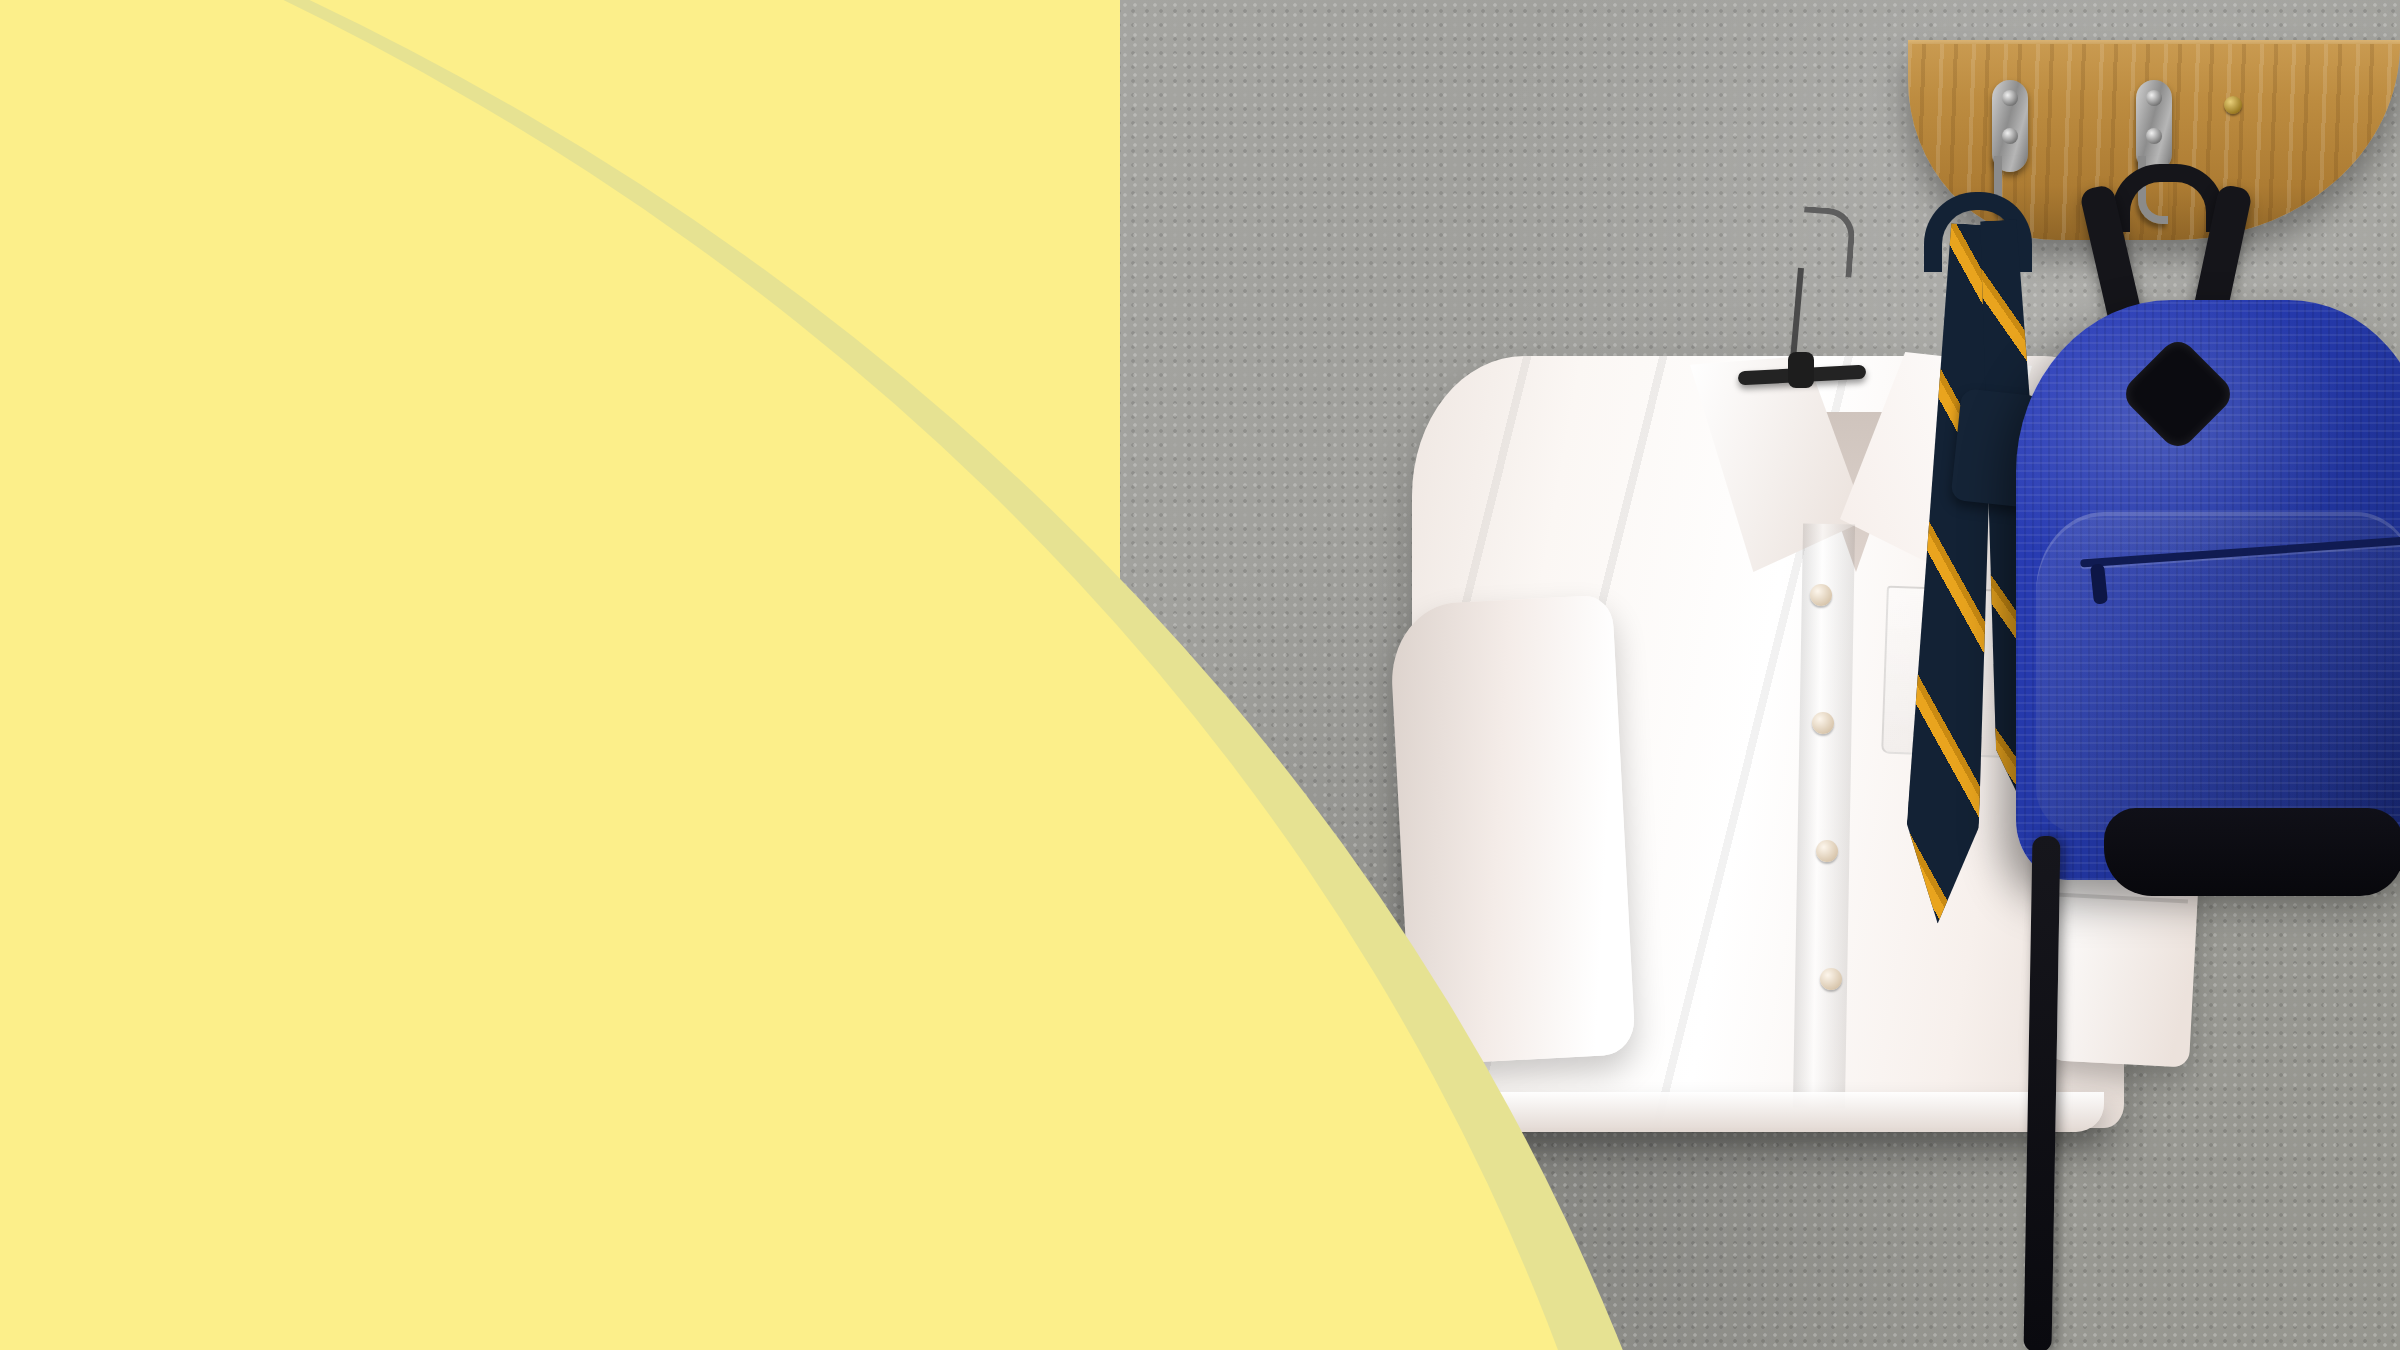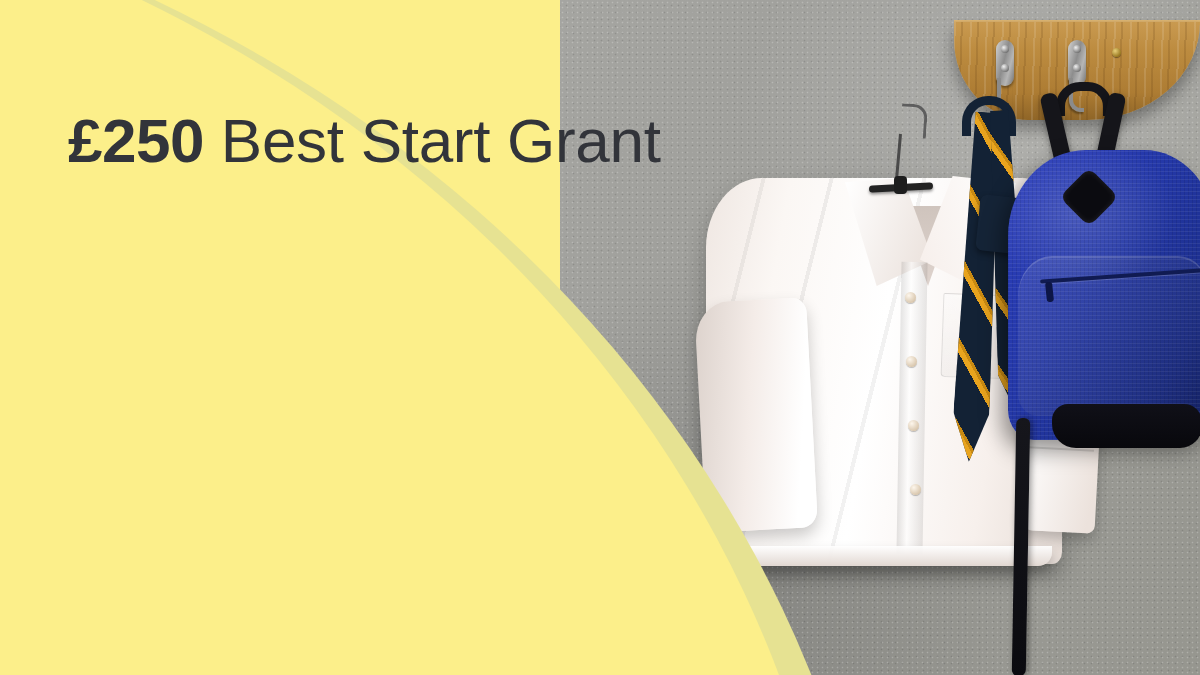--- a/index.html
+++ b/index.html
@@ -381,16 +381,15 @@
     <div class="pack-zip"></div>
     <div class="pack-zip-pull"></div>
     <div class="pack-base"></div>
     <div class="pack-tail"></div>
   </div>
 
   <div class="curve-accent"></div>
   <div class="curve-main"></div>
 
   <h1 class="headline">
-    <span class="ln"><span class="amount">£250</span><span> Best Start Grant</span></span>
   </h1>
 
 </div>
 
 </body></html>

